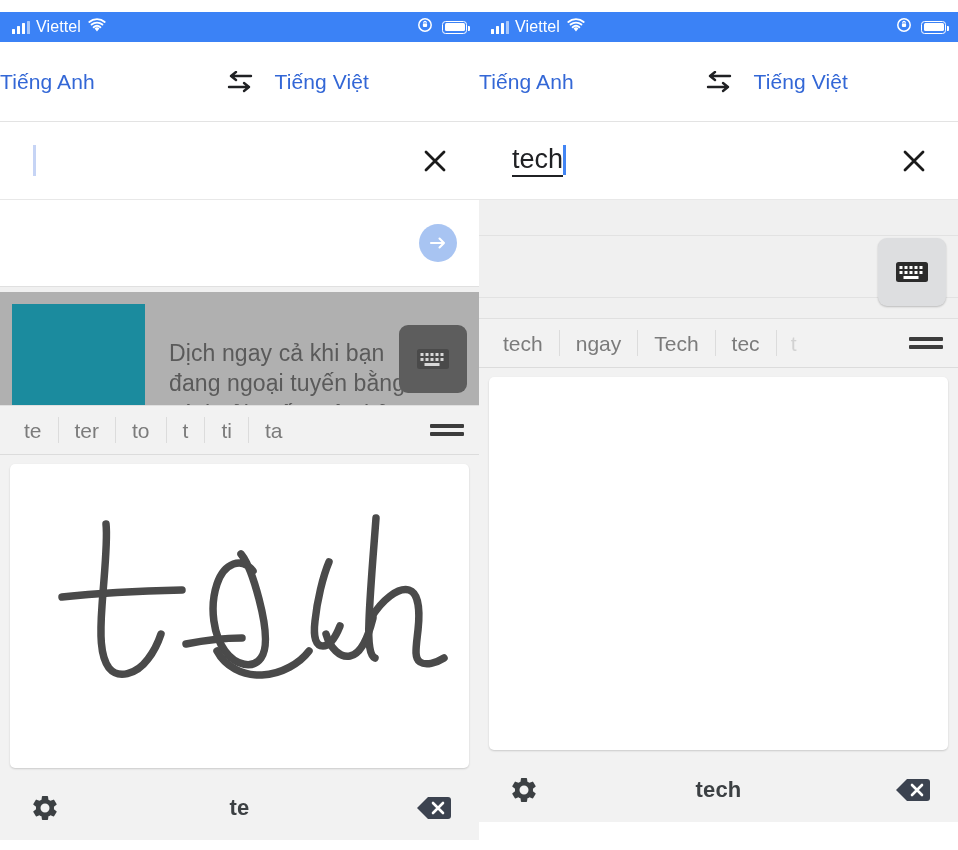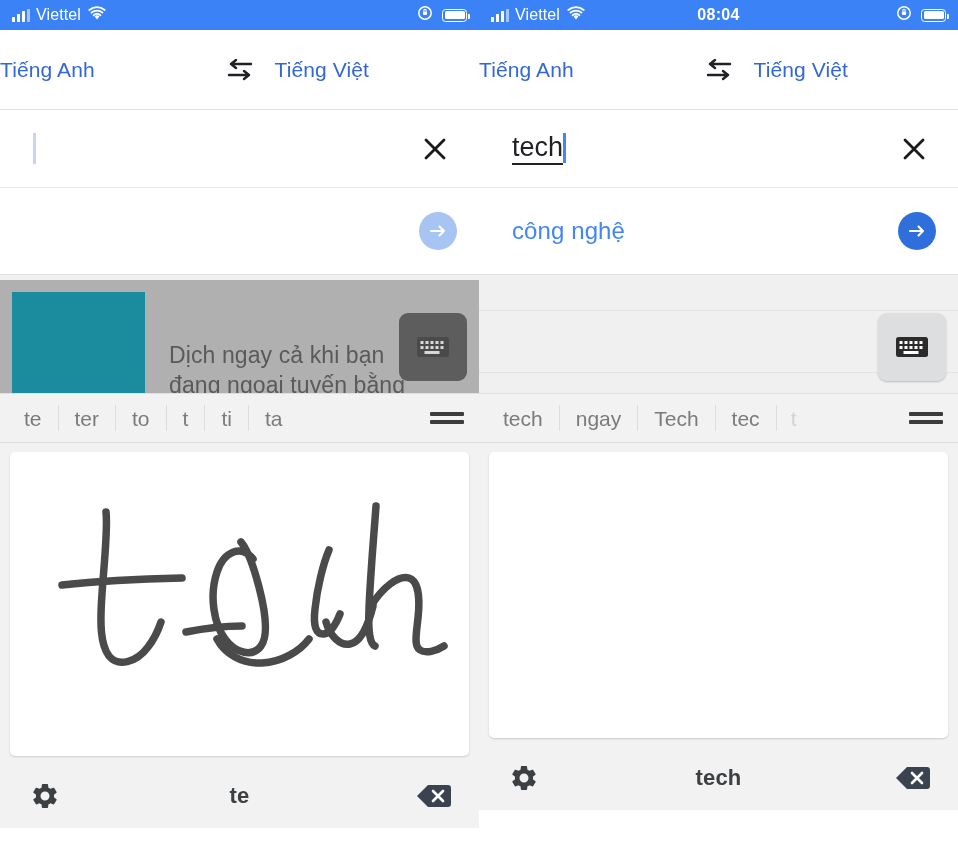--- a/index.html
+++ b/index.html
@@ -4,21 +4,21 @@
 <style>
   * { box-sizing: border-box; margin: 0; padding: 0; }
   html, body {
     width: 958px; height: 850px;
     font-family: "Liberation Sans", sans-serif;
     background: #ffffff;
     overflow: hidden;
   }
   .screen { display: flex; width: 958px; height: 850px; }
   .panel { width: 479px; height: 810px; display: flex; flex-direction: column;
-           position: relative; background: #c2410c; }
+           position: relative; background: #c2410c; margin-top: 12px; }
 
   
   .statusbar {
     height: 30px; background: #3b82f6; color: #ffffff;
     display: flex; align-items: center; position: relative;
     flex: 0 0 30px; padding: 0 12px;
   }
   .sb-left { display: flex; align-items: center; gap: 6px; }
   .sb-bars { display: flex; align-items: flex-end; gap: 2px; height: 13px; }
   .sb-bars i { display: block; width: 3px; background: #ffffff; border-radius: .5px; }
@@ -96,21 +96,21 @@
   .promo-thumb {
     width: 133px; height: 140px; margin: 12px 0 0 12px; background: #1b8b9e;
     position: relative; flex: 0 0 133px;
   }
   .promo-thumb::after {
     content: ""; position: absolute; left: 56px; bottom: -12px;
     width: 40px; height: 40px; border-radius: 50%;
     background: rgba(255,255,255,.85);
   }
   .promo-text {
-    padding: 60px 0 0 24px; color: #5a5a5a; font-size: 23px;
+    padding: 46px 0 0 24px; color: #5a5a5a; font-size: 23px;
     line-height: 1.32; letter-spacing: .1px;
   }
   .kbdtoggle {
     position: absolute; right: 12px; top: 38px;
     width: 68px; height: 68px; border-radius: 9px;
     display: flex; align-items: center; justify-content: center;
   }
   .kbdtoggle.dark { background: #5d5d5d; }
   .kbdtoggle.light { background: #dddee0; box-shadow: 0 1px 2px rgba(0,0,0,.22); }
   .graystrip { position: absolute; left: 0; top: 0; width: 479px; height: 118px; background: #f0f0f0; }
@@ -316,21 +316,20 @@
         <span class="sb-carrier">Viettel</span>
         <span>
           <svg width="20" height="15" viewBox="0 0 20 15">
               <path d="M10 13.4l2.4-3a3.1 3.1 0 0 0-4.8 0l2.4 3z" fill="#fff"></path>
               <path d="M4.6 6.6a8.4 8.4 0 0 1 10.8 0" stroke="#fff" stroke-width="1.9" fill="none" stroke-linecap="round"></path>
               <path d="M6.6 9.2a5.4 5.4 0 0 1 6.8 0" stroke="#fff" stroke-width="1.9" fill="none" stroke-linecap="round"></path>
               <path d="M2.3 4a11.8 11.8 0 0 1 15.4 0" stroke="#fff" stroke-width="1.9" fill="none" stroke-linecap="round"></path>
             </svg>
         </span>
       </div>
-      <div class="sb-time">08:04</div>
       <div class="sb-right">
         <span>
           <svg width="16" height="16" viewBox="0 0 16 16">
               <circle cx="8" cy="8" r="6.2" stroke="#fff" stroke-width="1.5" fill="none"></circle>
               <rect x="5.9" y="6.4" width="4.2" height="3.6" rx="1" fill="#fff"></rect>
               <path d="M6.8 6.4V5.6a1.2 1.2 0 0 1 2.4 0v.8" stroke="#fff" stroke-width="1.1" fill="none"></path>
             </svg>
         </span>
         <span class="sb-batt">
             <span></span>
@@ -354,28 +353,20 @@
         <span class="composing">tech</span>
           <span class="caret"></span>
       </div>
       <div class="clearbtn">
         <svg width="30" height="30" viewBox="0 0 30 30">
             <path d="M6 6l18 18M24 6L6 24" stroke="#1a1a1a" stroke-width="2.8" stroke-linecap="round"></path>
           </svg>
       </div>
     </div>
 
-    <div class="transrow">
-      <div class="trans-text">công nghệ</div>
-      <div class="arrowbtn active">
-        <svg width="22" height="22" viewBox="0 0 22 22">
-            <path d="M4 11h13m0 0l-4.5-4.5M17 11l-4.5 4.5" stroke="#ffffff" stroke-width="2.1" fill="none" stroke-linecap="round" stroke-linejoin="round"></path>
-          </svg>
-      </div>
-    </div>
 
     <div class="promozone">
       <div class="graystrip">
         <span class="ln" style="top:35px"></span>
         <span class="ln" style="top:97px"></span>
       </div>
       <div class="kbdtoggle light">
         <svg width="34" height="26" viewBox="0 0 34 26">
           <rect x="1" y="3" width="32" height="20" rx="2.5" fill="#2b2b2b"></rect>
           <g fill="#ffffff">

